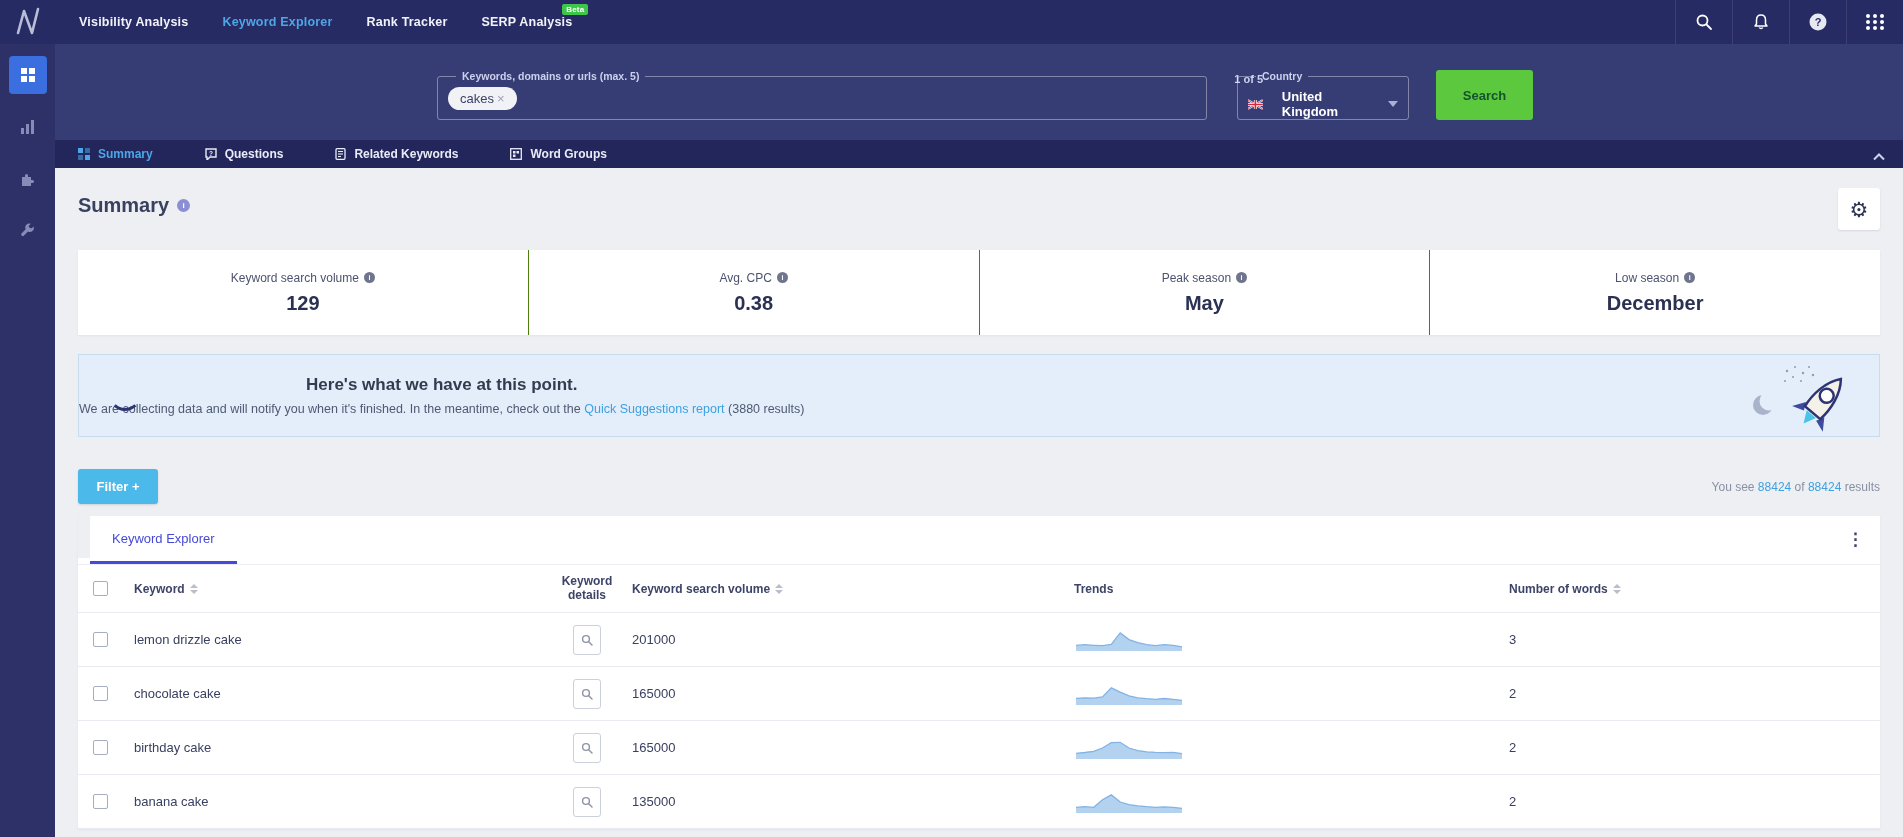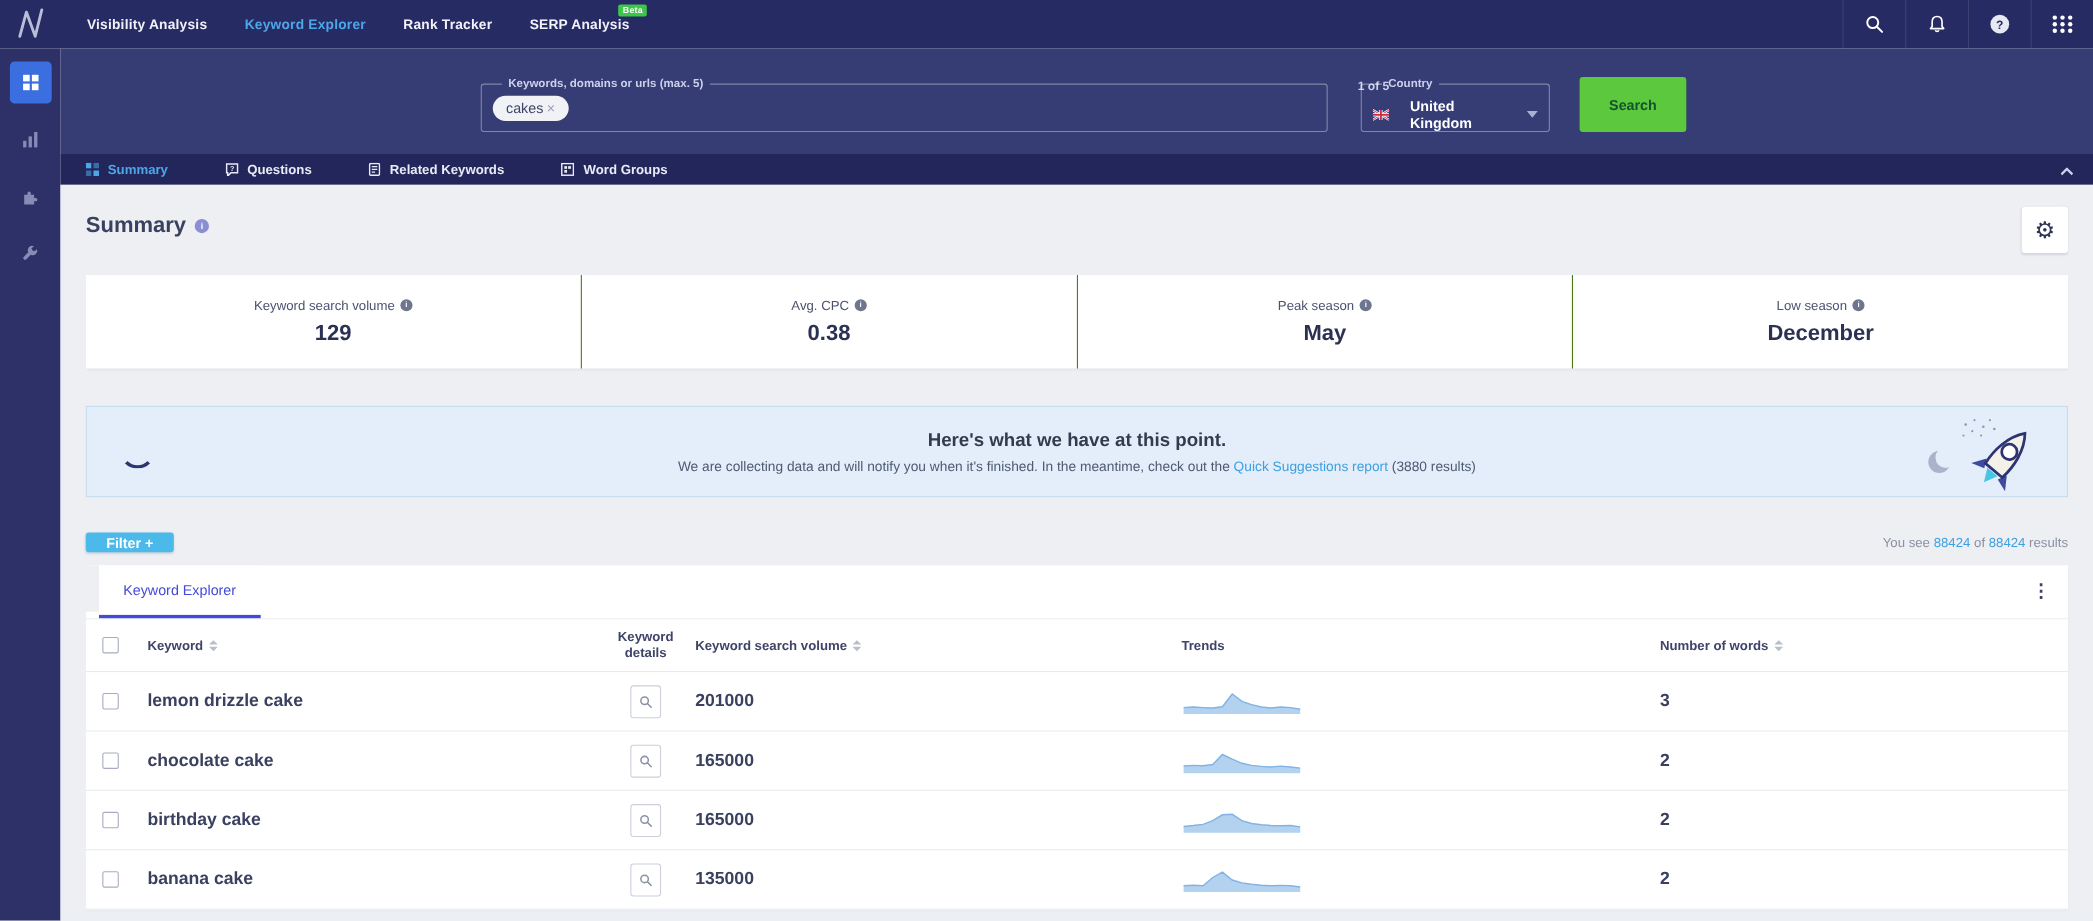--- a/index.html
+++ b/index.html
@@ -61,33 +61,33 @@
   .gear-card { width:42px; height:42px; background:#fff; border-radius:3px; box-shadow:0 1px 2px rgba(40,45,90,.12);
                display:flex; align-items:center; justify-content:center; cursor:pointer; margin-top:-6px;}
   .gear-glyph { font-size:21px; color:#2e3454; line-height:1; }
 
   .stats-card { margin-top:20px; background:#fff; height:85px; display:flex; box-shadow:0 1px 2px rgba(40,45,90,.06);}
   .stat-cell { flex:1; display:flex; flex-direction:column; align-items:center; justify-content:center; gap:7px; }
   .stat-cell + .stat-cell { border-left:1px solid #4d7c0f; }
   .stat-label { font-size:12px; color:#4c5270; display:flex; align-items:center; gap:5px;}
   .stat-value { font-size:20px; font-weight:600; color:#2b3152; }
 
-  .banner { margin-top:34px; height:83px; background:#e3eefa; border:1px solid #c6ddef; position:relative;
-            display:flex; align-items:center; justify-content:center; }
+  .banner { margin-top:19px; height:83px; background:#e3eefa; border:1px solid #c6ddef; position:relative;
+            display:flex; align-items:center; }
   .banner-text { text-align:center; }
   .banner-title { font-size:17px; font-weight:600; color:#333c4e; }
   .banner-sub { font-size:12.5px; color:#4e5a72; margin-top:7px; }
   .banner-link { color:#3fa0e0; cursor:pointer; }
   .spinner { position:absolute; left:30px; top:24px; width:32px; height:32px; border-radius:50%;
              border:3px solid transparent; border-bottom-color:#2d3473; animation:spin 1.1s linear infinite; }
   @keyframes spin { to { transform:rotate(360deg);} }
   .rocket-wrap { position:absolute; right:26px; top:4px; }
 
   .filter-row { margin-top:32px; display:flex; align-items:center; justify-content:space-between; }
-  .filter-btn { width:80px; height:18px; background:#4bb9ea; border:none; border-radius:3px; color:#fff;
+  .filter-btn { width:80px; height:35px; background:#4bb9ea; border:none; border-radius:3px; color:#fff;
                 font-size:13px; font-weight:700; cursor:pointer; font-family:"Liberation Sans",sans-serif;
                 box-shadow:0 1px 2px rgba(40,45,90,.15);}
   .results-note { font-size:12px; color:#8a90a4; }
   .results-note b { color:#3fa0e0; font-weight:400; cursor:pointer; }
 
   
   .table-card { margin-top:12px; background:#fff; box-shadow:0 1px 2px rgba(40,45,90,.06); }
   .tab-strip { height:49px; position:relative; border-bottom:1px solid #eceef3; }
   .gray-notch { position:absolute; left:0; top:0; width:12px; height:42px; background:#edeff3; }
   .kex-tab { position:absolute; left:12px; top:0; height:48px; padding:0 22px; background:#fff; display:flex;
@@ -95,21 +95,21 @@
   .kebab { position:absolute; right:16px; top:13px; font-size:17px; color:#3e4468; cursor:pointer; font-weight:700;}
 
   .grid-row { display:grid; grid-template-columns:44px 420px 90px 442px 435px 1fr; align-items:center; }
   .thead { height:48px; font-size:12px; font-weight:600; color:#3e4468; border-bottom:1px solid #e9ebf1;}
   .th { display:flex; align-items:center; gap:5px; }
   .th-center { justify-content:center; text-align:center; line-height:1.15;}
   .sort { display:inline-flex; flex-direction:column; gap:2px; cursor:pointer;}
   .sort i { display:block; width:0; height:0; border-left:4px solid transparent; border-right:4px solid transparent; }
   .sort .up { border-bottom:4px solid #b9bdcc; }
   .sort .dn { border-top:4px solid #b9bdcc; }
-  .trow { height:54px; border-bottom:1px solid #e9ebf1; font-size:16px; color:#394060;font-weight:bold; }
+  .trow { height:54px; border-bottom:1px solid #e9ebf1; font-size:13px; color:#394060; }
   .cb-cell { display:flex; justify-content:center; }
   .checkbox { width:15px; height:15px; border:1.5px solid #a7adc0; border-radius:2px; background:#fff; cursor:pointer;}
   .kw-cell { padding-left:12px; }
   .detail-btn { width:28px; height:30px; background:#fff; border:1px solid #ccd0da; border-radius:3px;
                 display:flex; align-items:center; justify-content:center; cursor:pointer; margin:0 auto;}
   .spark-cell svg { display:block; }
   .spark-box { width:116px; border-bottom:1px solid #dfe3ea; }
 </style>
 </head>
 <body>

